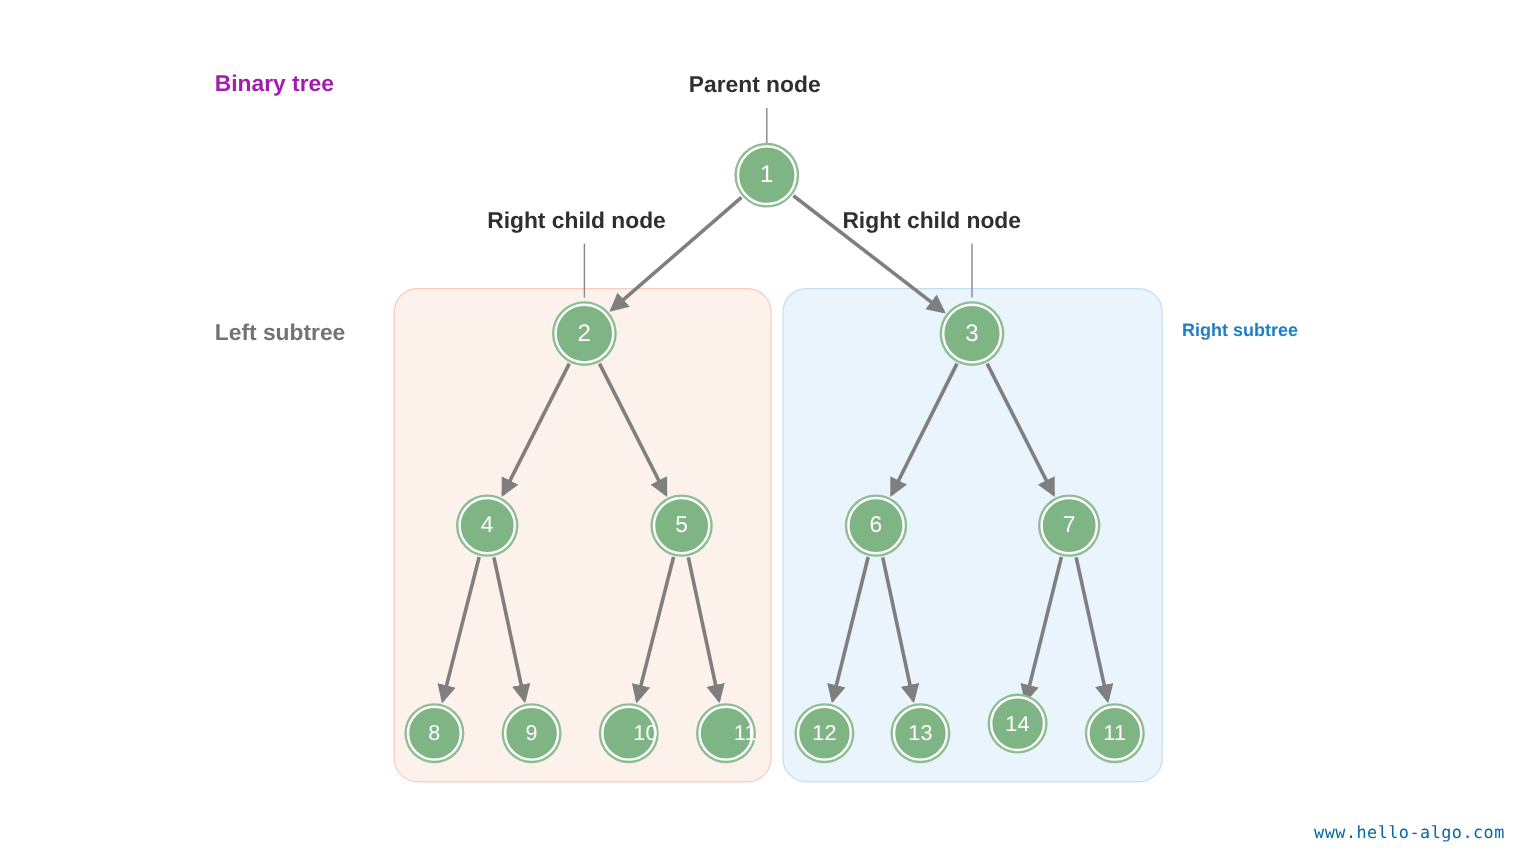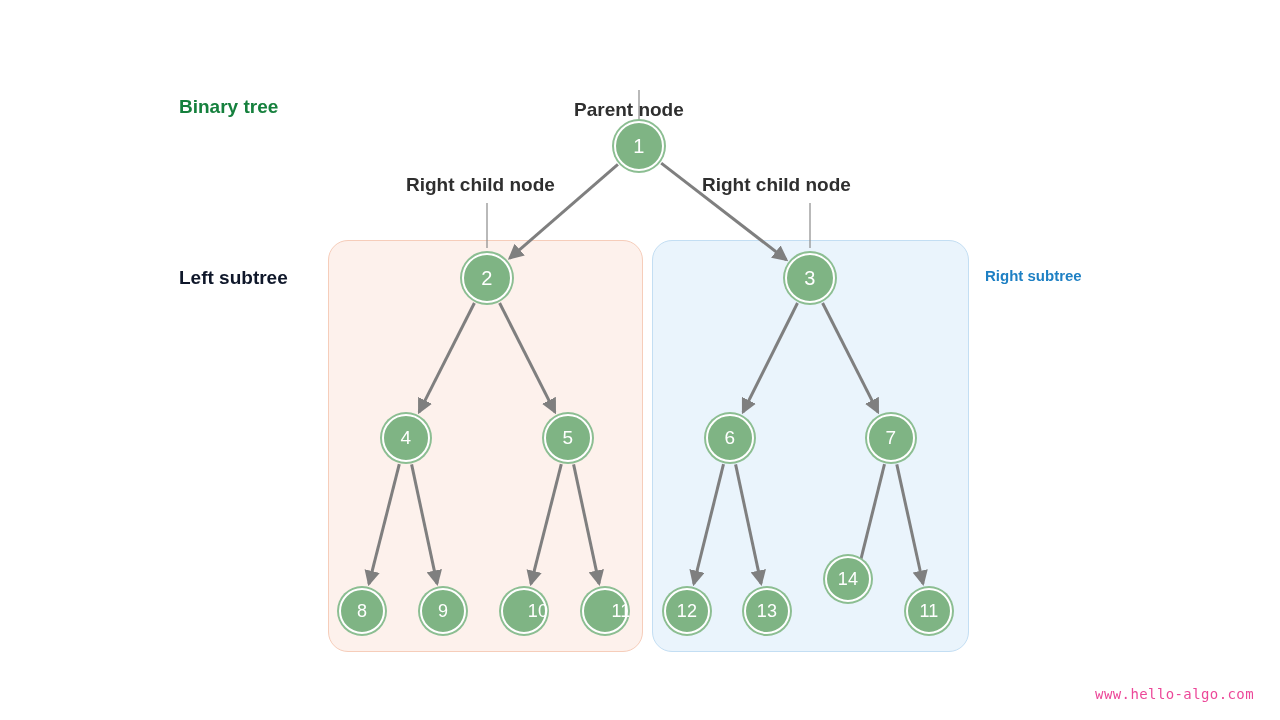--- a/index.html
+++ b/index.html
@@ -77,32 +77,32 @@
   .node.lvl4 { width: 46px; height: 46px; font-size: 18px; }
 
   
   .anno {
     position: absolute;
     font-family: "Liberation Sans", sans-serif;
     font-weight: bold;
     white-space: nowrap;
   }
   .anno-dark  { color: #2F2F2F; font-size: 19px; }
-  .anno-green { color: #15803d; font-size: 19px; margin-top: 36px; }
-  .anno-red   { color: #0f172a; font-size: 19px; }
+  .anno-green { color: #a21caf; font-size: 19px; }
+  .anno-red   { color: #737373; font-size: 19px; }
   .anno-blue  { color: #1E80C4; font-size: 15px; }
 
   
   #watermark {
     position: absolute;
     right: 26px;
     bottom: 18px;
     font-family: "DejaVu Sans Mono", "Liberation Mono", monospace;
     font-size: 14px;
-    color: #ec4899;
+    color: #0369a1;
     letter-spacing: 0.4px;
     white-space: nowrap;
   }
 </style>
 </head>
 <body>
 
 <div id="stage">
 
   <div id="left-subtree-box" class="subtree-box"></div>
@@ -145,27 +145,27 @@
       <div class="node lvl3" style="left: 382px; top: 414px;">4</div>
       <div class="node lvl3" style="left: 544px; top: 414px;">5</div>
       <div class="node lvl3" style="left: 706px; top: 414px;">6</div>
       <div class="node lvl3" style="left: 867px; top: 414px;">7</div>
       <div class="node lvl4" style="left: 339px; top: 588px;">8</div>
       <div class="node lvl4" style="left: 420px; top: 588px;">9</div>
       <div class="node lvl4" style="left: 501px; top: 588px; padding-left: 28px;">10</div>
       <div class="node lvl4" style="left: 582px; top: 588px; padding-left: 32px;">11</div>
       <div class="node lvl4" style="left: 664px; top: 588px;">12</div>
       <div class="node lvl4" style="left: 744px; top: 588px;">13</div>
-      <div class="node lvl4" style="left: 825px; top: 556px;">14</div>
+      <div class="node lvl4" style="left: 825px; top: 580px;">14</div>
       <div class="node lvl4" style="left: 906px; top: 588px;">11</div>
     </div>
 
   <div class="anno anno-green" style="left:179px; top:60px;">Binary tree</div>
 
-  <div class="anno anno-dark" style="left:574px; top:61px;margin-top:38px;">Parent node</div>
+  <div class="anno anno-dark" style="left:574px; top:61px;">Parent node</div>
 
   <div class="anno anno-dark" style="left:406px; top:174px;">Right child node</div>
 
   <div class="anno anno-dark" style="left:702px; top:174px;">Right child node</div>
 
   <div class="anno anno-red" style="left:179px; top:267px;">Left subtree</div>
 
   <div class="anno anno-blue" style="left:985px; top:267px;">Right subtree</div>
 
   <div id="watermark">www.hello-algo.com</div>

